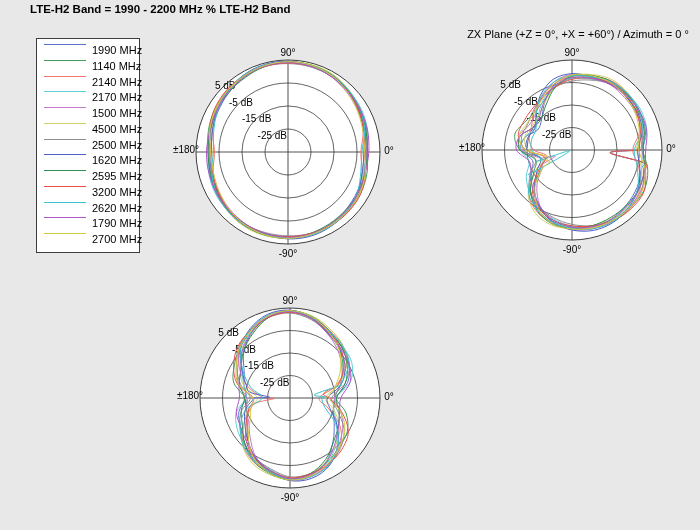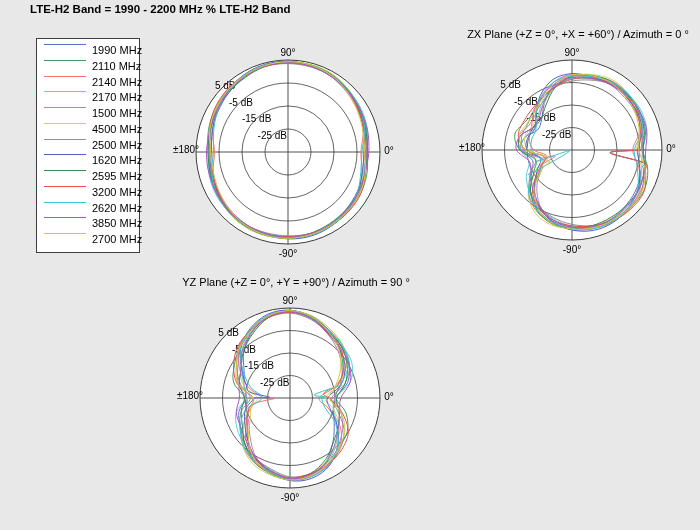--- a/index.html
+++ b/index.html
@@ -24,21 +24,21 @@
 
 <div id="app">
   <div class="main-title">LTE-H2 Band = 1990 - 2200 MHz % LTE-H2 Band</div>
   <div class="legend" id="legend">
       <div class="legend-row">
         <div class="legend-swatch" style="border-top-color: rgb(91, 111, 206);"></div>
         <div class="legend-label">1990 MHz</div>
       </div>
       <div class="legend-row">
         <div class="legend-swatch" style="border-top-color: rgb(63, 158, 94);"></div>
-        <div class="legend-label">2110 MHz</div>
+        <div class="legend-label">1140 MHz</div>
       </div>
       <div class="legend-row">
         <div class="legend-swatch" style="border-top-color: rgb(240, 116, 112);"></div>
         <div class="legend-label">2140 MHz</div>
       </div>
       <div class="legend-row">
         <div class="legend-swatch" style="border-top-color: rgb(94, 208, 214);"></div>
         <div class="legend-label">2170 MHz</div>
       </div>
       <div class="legend-row">
@@ -64,21 +64,21 @@
       <div class="legend-row">
         <div class="legend-swatch" style="border-top-color: rgb(234, 79, 75);"></div>
         <div class="legend-label">3200 MHz</div>
       </div>
       <div class="legend-row">
         <div class="legend-swatch" style="border-top-color: rgb(60, 195, 205);"></div>
         <div class="legend-label">2620 MHz</div>
       </div>
       <div class="legend-row">
         <div class="legend-swatch" style="border-top-color: rgb(174, 88, 200);"></div>
-        <div class="legend-label">3850 MHz</div>
+        <div class="legend-label">1790 MHz</div>
       </div>
       <div class="legend-row">
         <div class="legend-swatch" style="border-top-color: rgb(210, 201, 62);"></div>
         <div class="legend-label">2700 MHz</div>
       </div>
     </div>
 <svg class="layer z1" width="700" height="530">
       <g>
         <circle cx="288" cy="152" r="92" fill="#ffffff" stroke="#3d3d3d" stroke-width="1"></circle>
         <circle cx="288" cy="152" r="69" fill="none" stroke="#3d3d3d" stroke-width="0.8"></circle>
@@ -161,21 +161,20 @@
     <div class="polar-label z2" style="left: 288px; top: 253px;">-90°</div>
     <div class="plot-title z2" style="left: 578px; top: 28px;">ZX Plane (+Z = 0°, +X = +60°) / Azimuth = 0 °</div>
     <div class="polar-label z2" style="left: 510.62px; top: 84.1782px;">5 dB</div>
     <div class="polar-label z2" style="left: 525.965px; top: 100.634px;">-5 dB</div>
     <div class="polar-label z2" style="left: 541.31px; top: 117.089px;">-15 dB</div>
     <div class="polar-label z2" style="left: 556.655px; top: 133.545px;">-25 dB</div>
     <div class="polar-label z2" style="left: 572px; top: 52px;">90°</div>
     <div class="polar-label z2" style="left: 671px; top: 148px;">0°</div>
     <div class="polar-label z2" style="left: 472px; top: 147px;">±180°</div>
     <div class="polar-label z2" style="left: 572px; top: 249px;">-90°</div>
-    <div class="plot-title z2" style="left: 296px; top: 276px;">YZ Plane (+Z = 0°, +Y = +90°) / Azimuth = 90 °</div>
     <div class="polar-label z2" style="left: 228.62px; top: 332.178px;">5 dB</div>
     <div class="polar-label z2" style="left: 243.965px; top: 348.634px;">-5 dB</div>
     <div class="polar-label z2" style="left: 259.31px; top: 365.089px;">-15 dB</div>
     <div class="polar-label z2" style="left: 274.655px; top: 381.545px;">-25 dB</div>
     <div class="polar-label z2" style="left: 290px; top: 300px;">90°</div>
     <div class="polar-label z2" style="left: 389px; top: 396px;">0°</div>
     <div class="polar-label z2" style="left: 190px; top: 395px;">±180°</div>
     <div class="polar-label z2" style="left: 290px; top: 497px;">-90°</div>
   </div>
 

